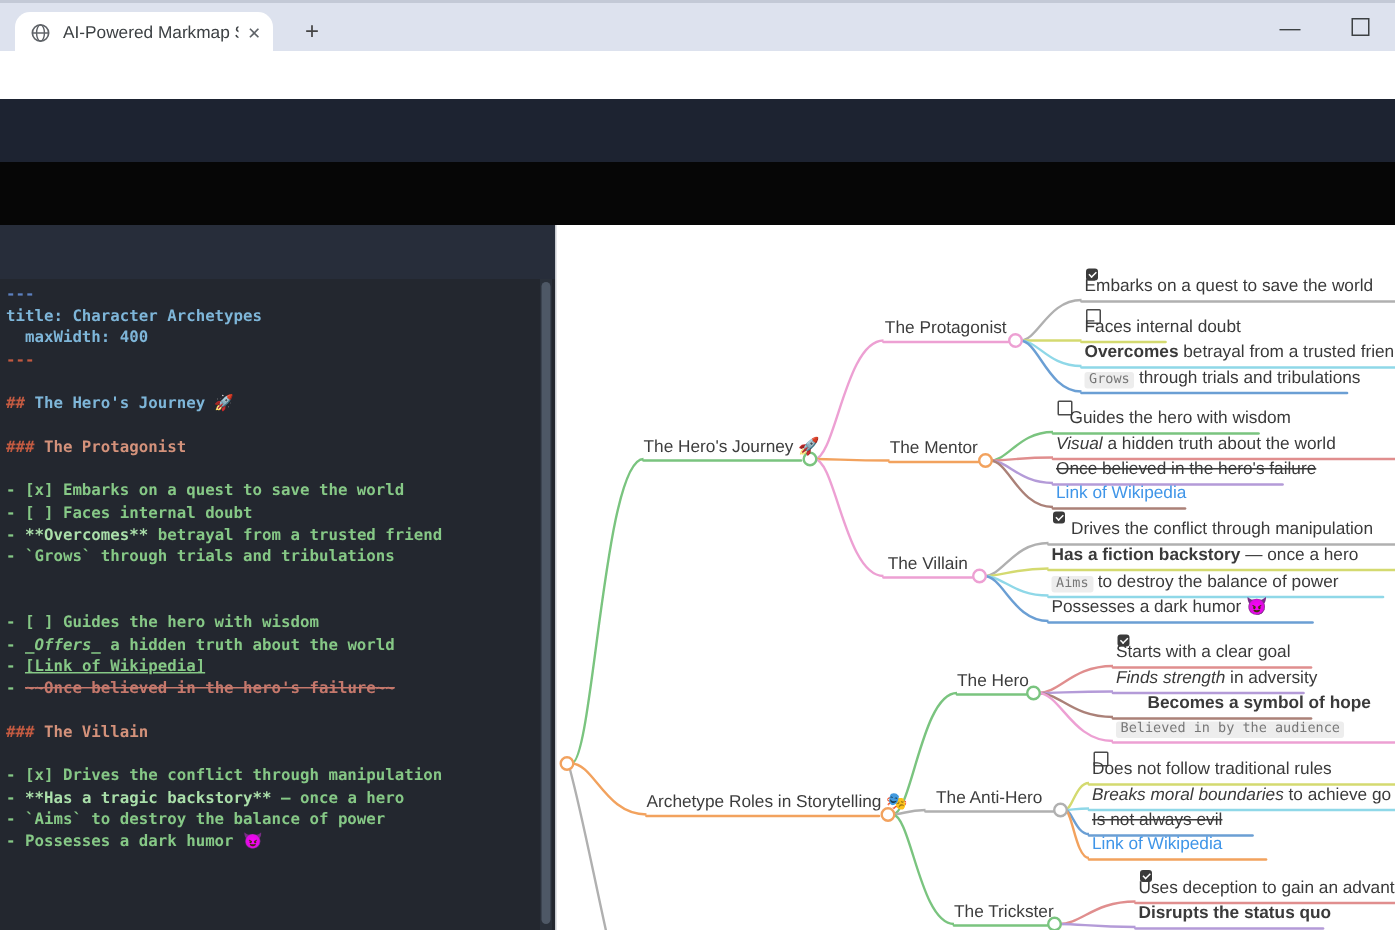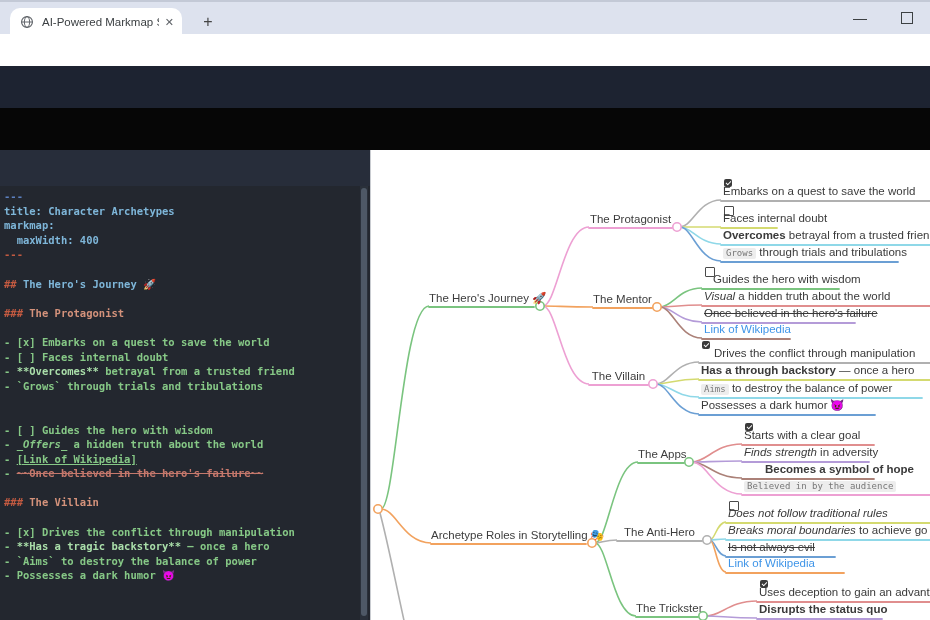--- a/index.html
+++ b/index.html
@@ -205,21 +205,20 @@
     <div class="abs" id="ed-sep"></div>
     <div class="abs" id="snippetbtn">
       <span>Insert Snippet</span>
       <span class="chev"></span>
     </div>
   </div>
 
   <div class="abs" id="code">
       <div class="line"><span class="t-meta">---</span></div>
       <div class="line"><span class="t-yaml">title: Character Archetypes</span></div>
-      <div class="line"><span class="t-yaml">markmap:</span></div>
       <div class="line"><span class="t-yaml">  maxWidth: 400</span></div>
       <div class="line"><span class="t-hash">---</span></div>
       <div class="line"></div>
       <div class="line"><span class="t-hash">## </span><span class="t-yaml">The Hero's Journey 🚀</span></div>
       <div class="line"></div>
       <div class="line"><span class="t-hash">### </span><span class="t-h3">The Protagonist</span></div>
       <div class="line"></div>
       <div class="line"><span class="t-list">- [x] Embarks on a quest to save the world</span></div>
       <div class="line"><span class="t-list">- [ ] Faces internal doubt</span></div>
       <div class="line"><span class="t-list">- </span><span class="t-lb">**Overcomes**</span><span class="t-list"> betrayal from a trusted friend</span></div>
@@ -313,46 +312,46 @@
         <circle cx="706" cy="540" r="4.2" fill="#fff" stroke="#b0b0b0" stroke-width="1.6"></circle>
         <circle cx="702" cy="616" r="4.2" fill="#fff" stroke="#7ac47f" stroke-width="1.6"></circle>
         <circle cx="377" cy="509" r="4.2" fill="#fff" stroke="#f2a25e" stroke-width="1.6"></circle>
       </svg>
     <div id="maplabels" class="abs" style="left:0;top:0;width:560px;height:470px;">
         <div class="mlabel" style="left: 58px; top: 140px; width: 105px;">The Hero's Journey 🚀</div>
         <div class="mlabel" style="left: 60px; top: 377px; width: 155px;">Archetype Roles in Storytelling 🎭</div>
         <div class="mlabel" style="left: 218px; top: 61px; width: 83px;">The Protagonist</div>
         <div class="mlabel" style="left: 222px; top: 141px; width: 59px;">The Mentor</div>
         <div class="mlabel" style="left: 218px; top: 218px; width: 59px;">The Villain</div>
-        <div class="mlabel" style="left: 267px; top: 296px; width: 46px;">The Apps</div>
+        <div class="mlabel" style="left: 267px; top: 296px; width: 46px;">The Hero</div>
         <div class="mlabel" style="left: 246px; top: 374px; width: 85px;">The Anti-Hero</div>
         <div class="mlabel" style="left: 265px; top: 450px; width: 62px;">The Trickster</div>
         <div class="cb cb-ck" style="left: 353px; top: 29px;"></div>
         <div class="mleaf" style="left: 352px; top: 34px;"><span>Embarks on a quest to save the world</span></div>
         <div class="cb cb-un" style="left: 353px; top: 56px;"></div>
         <div class="mleaf" style="left: 352px; top: 61px;"><span>Faces internal doubt</span></div>
         <div class="mleaf" style="left: 352px; top: 78px;"><span class="seg-b">Overcomes</span><span> betrayal from a trusted friend</span></div>
         <div class="mleaf" style="left: 352px; top: 95px;"><span class="seg-c">Grows</span><span> through trials and tribulations</span></div>
         <div class="cb cb-un" style="left: 334px; top: 117px;"></div>
         <div class="mleaf" style="left: 342px; top: 122px;"><span>Guides the hero with wisdom</span></div>
         <div class="mleaf" style="left: 333px; top: 139px;"><span class="seg-i">Visual</span><span> a hidden truth about the world</span></div>
         <div class="mleaf" style="left: 333px; top: 156px;"><span class="seg-strike">Once believed in the hero's failure</span></div>
         <div class="mleaf" style="left: 333px; top: 172px;"><span class="seg-link">Link of Wikipedia</span></div>
         <div class="cb cb-ck" style="left: 331px; top: 191px;"></div>
         <div class="mleaf" style="left: 330px; top: 196px; margin-left: 13px;"><span>Drives the conflict through manipulation</span></div>
-        <div class="mleaf" style="left: 330px; top: 213px;"><span class="seg-b">Has a through backstory</span><span> — once a hero</span></div>
+        <div class="mleaf" style="left: 330px; top: 213px;"><span class="seg-b">Has a fiction backstory</span><span> — once a hero</span></div>
         <div class="mleaf" style="left: 330px; top: 231px;"><span class="seg-c">Aims</span><span> to destroy the balance of power</span></div>
         <div class="mleaf" style="left: 330px; top: 248px;"><span>Possesses a dark humor 😈</span></div>
         <div class="cb cb-ck" style="left: 374px; top: 273px;"></div>
         <div class="mleaf" style="left: 373px; top: 278px;"><span>Starts with a clear goal</span></div>
         <div class="mleaf" style="left: 373px; top: 295px;"><span class="seg-i">Finds strength</span><span> in adversity</span></div>
         <div class="mleaf" style="left: 394px; top: 312px;"><span class="seg-b">Becomes a symbol of hope</span></div>
         <div class="mleaf" style="left: 373px; top: 328px;"><span class="seg-c">Believed in by the audience</span></div>
         <div class="cb cb-un" style="left: 358px; top: 351px;"></div>
-        <div class="mleaf" style="left: 357px; top: 356px; font-style: italic;"><span>Does not follow traditional rules</span></div>
+        <div class="mleaf" style="left: 357px; top: 356px;"><span>Does not follow traditional rules</span></div>
         <div class="mleaf" style="left: 357px; top: 373px;"><span class="seg-i">Breaks moral boundaries</span><span> to achieve go</span></div>
         <div class="mleaf" style="left: 357px; top: 390px;"><span class="seg-strike">Is not always evil</span></div>
         <div class="mleaf" style="left: 357px; top: 406px;"><span class="seg-link">Link of Wikipedia</span></div>
         <div class="cb cb-ck" style="left: 389px; top: 430px;"></div>
         <div class="mleaf" style="left: 388px; top: 435px;"><span>Uses deception to gain an advantage</span></div>
         <div class="mleaf" style="left: 388px; top: 452px;"><span class="seg-b">Disrupts the status quo</span></div>
       </div>
   </div>
 
 </div>

